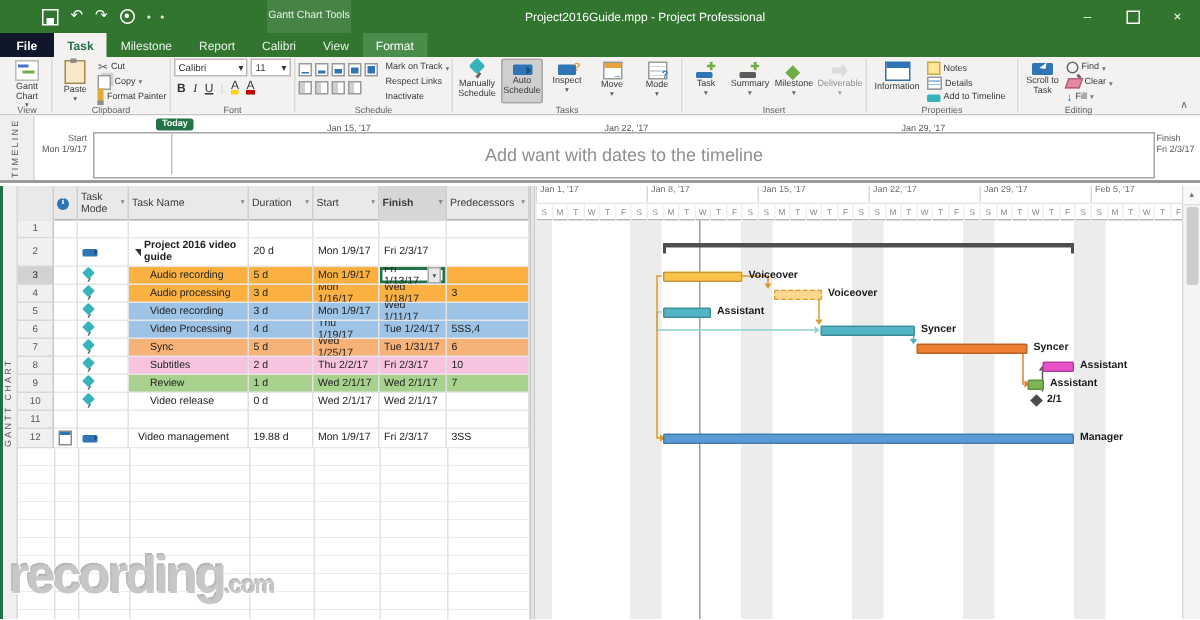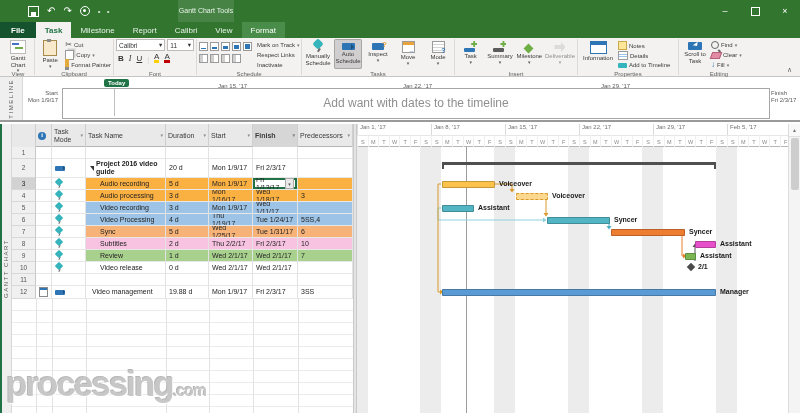--- a/index.html
+++ b/index.html
@@ -14,21 +14,21 @@
   .qi-user:after{content:"";position:absolute;left:2px;top:1.5px;width:3px;height:3px;background:#fff;border-radius:50%;}
   .qa-dots{color:#cfe3cf;font-size:8px;letter-spacing:2px;}
   .tools-header{position:absolute;left:178px;top:0;width:56px;height:22px;background:rgba(255,255,255,.10);color:#e9f3e9;font-size:7px;display:flex;align-items:center;justify-content:center;text-align:center;line-height:8px;}
   .wintitle{position:absolute;left:290px;top:0;width:280px;height:22px;display:flex;align-items:center;justify-content:center;font-size:8px;color:#fff;}
   .winbtns{position:absolute;right:0;top:0;display:flex;height:22px;}
   .wb{width:30px;height:22px;display:flex;align-items:center;justify-content:center;color:#fff;font-size:9px;}
   .wb .rest{width:7px;height:7px;border:1px solid #fff;}
   
   .tabrow{position:absolute;left:0;top:22px;width:800px;height:16px;background:#31752F;display:flex;align-items:flex-end;}
   .tab{height:16px;display:flex;align-items:center;padding:0 9px;color:#eaf2ea;font-size:8px;}
-  .tab-file{background:#14532d;color:#fff;font-weight:bold;padding:0 11px;}
+  .tab-file{background:#0f172a;color:#fff;font-weight:bold;padding:0 11px;}
   .tab-sel{background:#f3f2f1;color:#217346;font-weight:bold;}
   .tab-ctx{background:#4a8d4a;color:#fff;}
   .tellme{display:flex;align-items:center;gap:4px;color:#e9f3e9;font-size:7.5px;padding:0 10px;height:16px;}
   .bulb{width:6px;height:6px;border-radius:50%;background:#ffd84d;display:inline-block;}
   
   .ribbon{position:absolute;left:0;top:38px;width:800px;height:39px;background:#f3f2f1;border-bottom:1px solid #c8c6c4;display:flex;align-items:stretch;padding-left:2px;box-sizing:border-box;}
   .rgroup{position:relative;height:39px;flex:0 0 auto;padding:1px 2px 8px 2px;box-sizing:border-box;display:flex;gap:2px;}
   .gsep{flex:0 0 1px;background:#dcdad8;margin:1px 0;}
   .glabel{position:absolute;left:0;right:0;bottom:0;text-align:center;font-size:6px;color:#5f5f5f;white-space:nowrap;}
   .bigbtn{width:30px;display:flex;flex-direction:column;align-items:center;justify-content:flex-start;padding-top:1px;border-radius:2px;}
@@ -154,20 +154,21 @@
 
   <div class="titlebar">
     <div class="qa">
       <span class="qi qi-save mi"></span>
       <span class="qi">↶</span>
       <span class="qi">↷</span>
       <span class="qi qi-user mi"></span>
       <span class="qa-dots">• •</span>
     </div>
     <div class="tools-header">Gantt Chart Tools</div>
+    <div class="wintitle">Project2016Guide.mpp - Project Professional</div>
     <div class="winbtns">
       <div class="wb">–</div>
       <div class="wb">
           <span class="rest"></span>
         </div>
       <div class="wb">×</div>
     </div>
   </div>
 
   <div class="tabrow">
@@ -687,16 +688,16 @@
         <div class="bar" style="left: 85px; top: 165px; width: 274px; background: rgb(91, 155, 213);"></div>
         <div class="blabel" style="left: 363px; top: 164px;">Manager</div>
       </div>
     <div class="vscroll">
       <div class="vs-up">▲</div>
       <div class="vs-thumb"></div>
     </div>
   </div>
 
   <div class="watermark">
-    <span class="wm-name">processing</span>
+    <span class="wm-name">recording</span>
       <span class="wm-tld">.com</span>
   </div>
 </div>
 
 </body></html>

